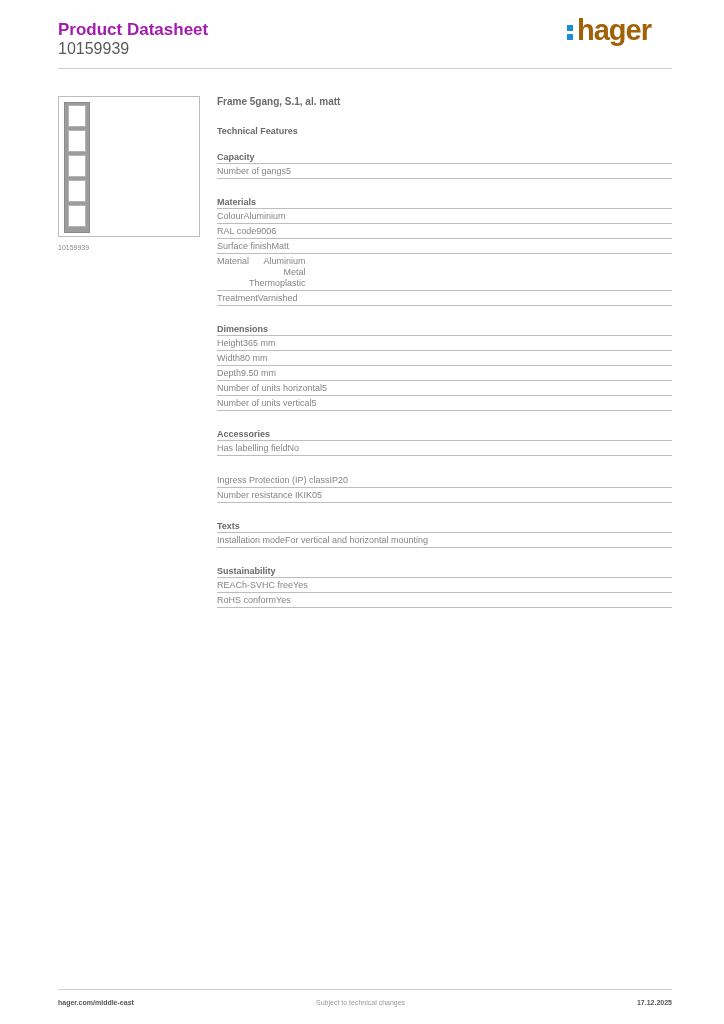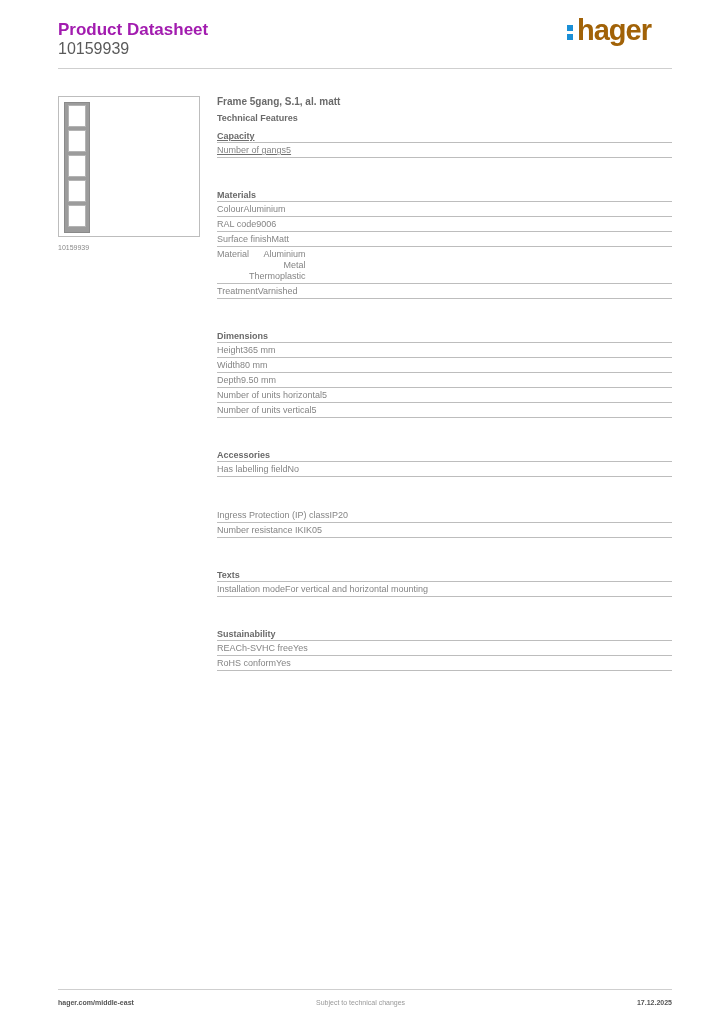--- a/index.html
+++ b/index.html
@@ -31,23 +31,23 @@
       padding: 2px 3px;
     }
     .gang {
       width: 18px; height: 22px; background: #fff; margin-bottom: 3px;
       border: 1px solid #b4b4b4; box-sizing: border-box;
     }
     .img-caption { position: absolute; left: 58px; top: 244px; font-size: 7px; color: #888; }
 
     .content { position: absolute; left: 217px; top: 96px; width: 455px; }
     .product-name { font-size: 10px; font-weight: bold; color: #6a6a6a; height: 12px; line-height: 12px; }
-    .tech-title { font-size: 9px; font-weight: bold; color: #6a6a6a; margin-top: 4px; height: 12px; line-height: 12px; }
-    .section { margin-top: 31px; }
-    .section:first-of-type { margin-top: 6px; text-decoration: underline; }
+    .tech-title { font-size: 9px; font-weight: bold; color: #6a6a6a; margin-top: 17px; height: 12px; line-height: 12px; }
+    .section { margin-top: 17px; }
+    .section:first-of-type { margin-top: 14px; }
     .section-title {
       font-size: 9px; font-weight: bold; color: #6a6a6a; height: 12px; line-height: 12px;
       border-bottom: 1px solid #bdbdbd; padding-bottom: 0px;
     }
     .row {
       display: flex; align-items: flex-start;
       font-size: 9px; color: #858585; line-height: 11px; padding: 2px 0 1px 0;
       border-bottom: 1px solid #bdbdbd;
     }
     .row .val { text-align: right; }

